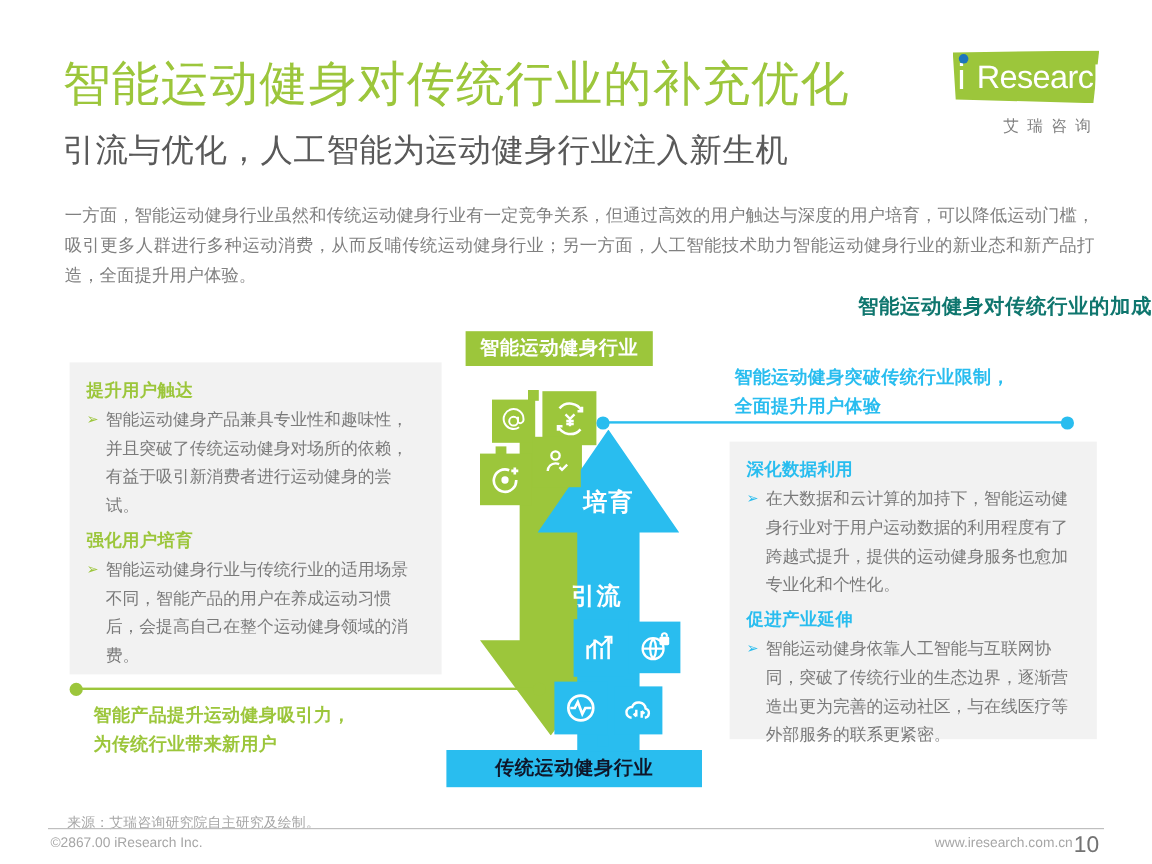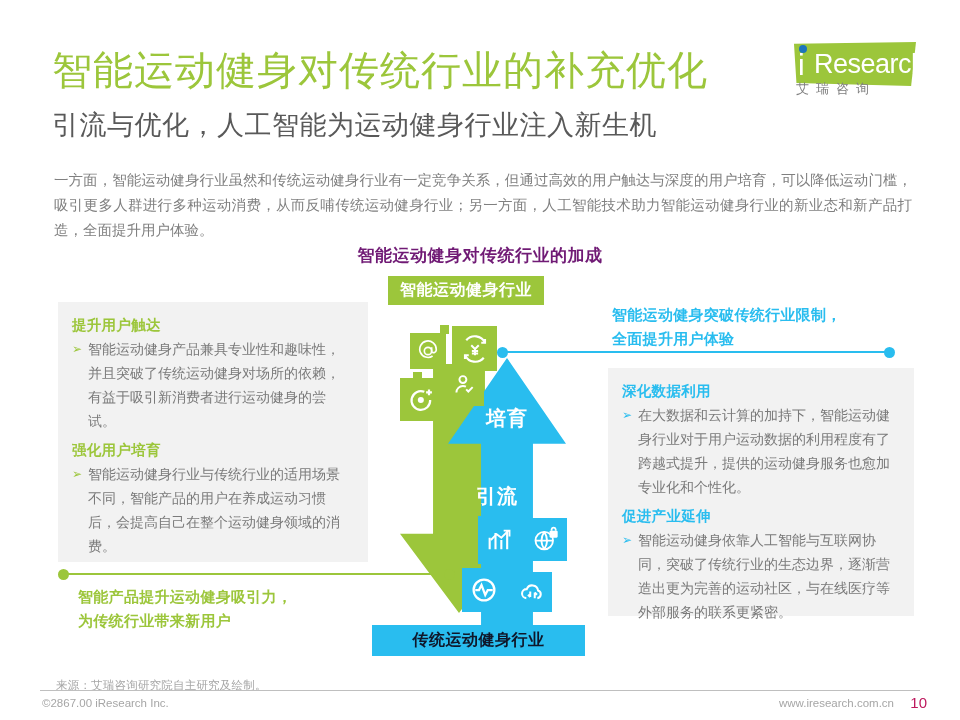--- a/index.html
+++ b/index.html
@@ -37,34 +37,34 @@
   .logo-dot{
     position:absolute;left:23px;top:9px;width:8px;height:8px;border-radius:50%;
     background:#1C75BC;
   }
   .logo-word{
     position:absolute;left:38px;top:13px;
     font-size:27px;line-height:30px;color:#ffffff;font-weight:400;
     letter-spacing:-.5px;
   }
   .logo-cn{
-    position:absolute;left:20px;top:44px;width:120px;text-align:left;
+    position:absolute;left:20px;top:60px;width:120px;text-align:right;
     font-size:13px;letter-spacing:7px;color:#7F7F7F;
   }
 
   
   .intro{
     position:absolute;left:54px;top:168px;width:858px;
     font-size:14.5px;line-height:25px;color:#808080;text-align:justify;
   }
 
   
   .chart-title{
-    position:absolute;left:0;right:0;top:244px;text-align:center;
-    font-size:17px;font-weight:bold;color:#701a75;letter-spacing:.5px;
+    position:absolute;left:0;right:0;top:244px;text-align:right;
+    font-size:17px;font-weight:bold;color:#0f766e;letter-spacing:.5px;
   }
 
   .box-top{
     position:absolute;left:388px;top:276px;width:156px;height:29px;
     background:#9CC63B;color:#ffffff;font-size:16px;font-weight:bold;
     display:flex;align-items:center;justify-content:center;letter-spacing:.5px;
   }
   .box-bottom{
     position:absolute;left:372px;top:625px;width:213px;height:31px;
     background:#29BDEF;color:#0f172a;font-size:16px;font-weight:bold;
@@ -131,21 +131,21 @@
   .enddot.green{background:#9CC63B;}
 
   
   .source{
     position:absolute;left:56px;top:662px;
     font-size:11.5px;color:#A6A6A6;letter-spacing:.2px;margin-top:16px;
   }
   .rule{position:absolute;left:40px;top:690px;width:880px;height:1px;background:#BFBFBF;}
   .foot-left{position:absolute;left:42px;top:697px;font-size:11.5px;color:#A6A6A6;}
   .foot-right{position:absolute;right:66px;top:697px;font-size:11.5px;color:#A6A6A6;}
-  .foot-page{position:absolute;right:33px;top:694px;font-size:15px;color:#be185d;}
+  .foot-page{position:absolute;right:44px;top:694px;font-size:19px;color:#737373;}
 </style>
 </head>
 <body>
 
 <div class="slide">
 
   <div class="title-main">智能运动健身对传统行业的补充优化</div>
   <div class="title-sub">引流与优化，人工智能为运动健身行业注入新生机</div>
 
   <div class="logo">

